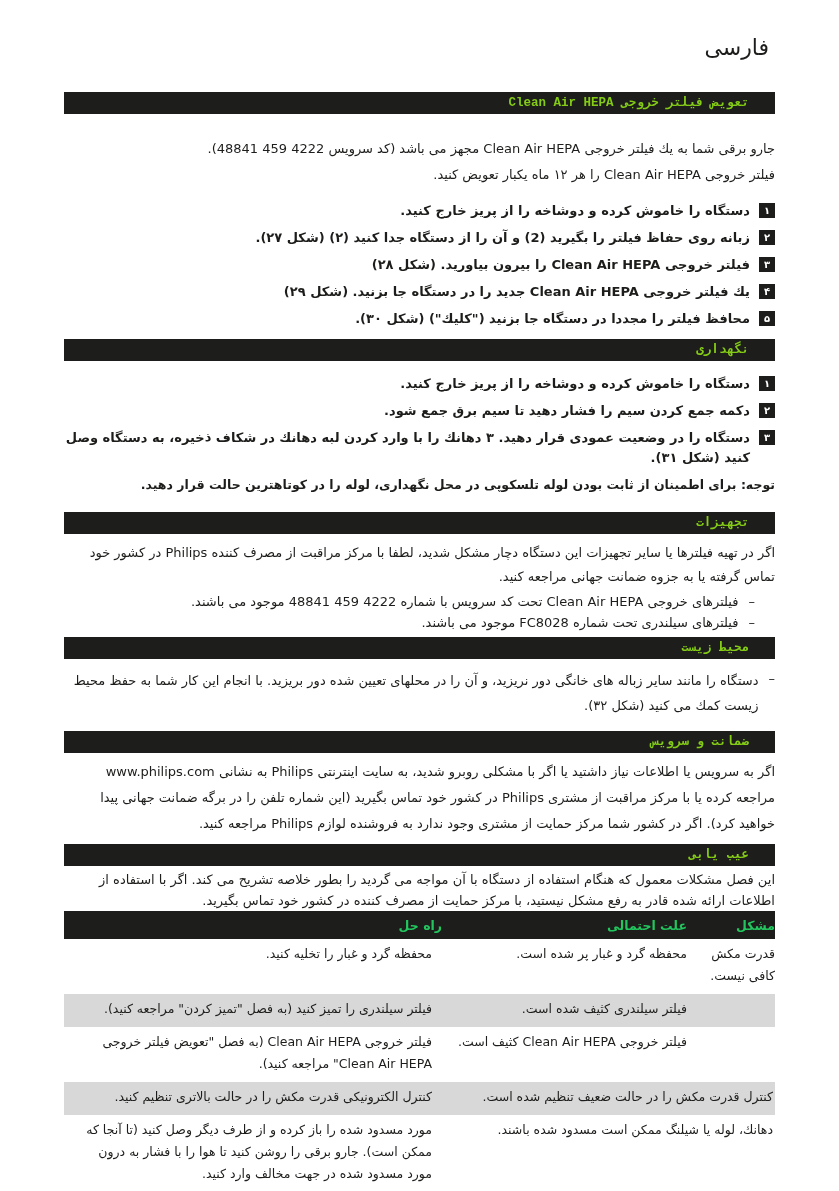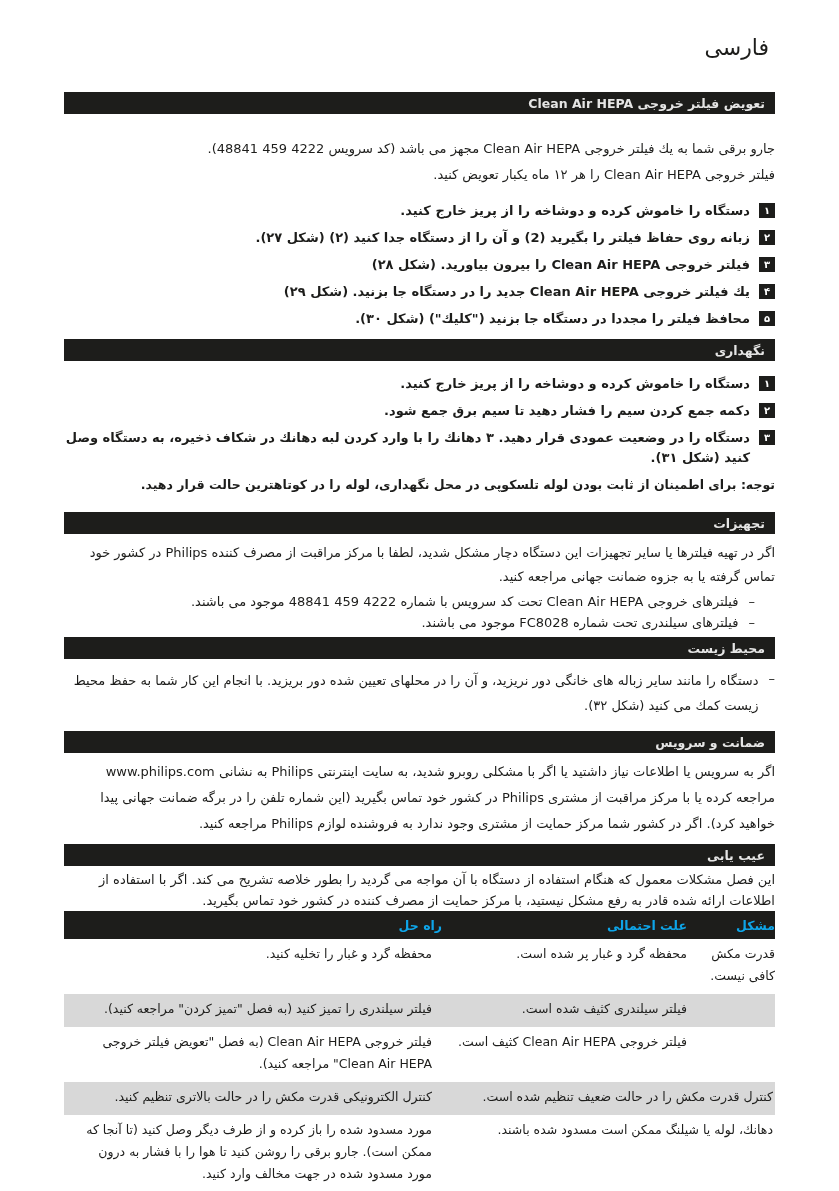--- a/index.html
+++ b/index.html
@@ -2,21 +2,21 @@
 <html lang="fa"><head>
 <meta charset="utf-8">
 <style>
   html,body{margin:0;padding:0;background:#ffffff;}
   body{font-family:"DejaVu Sans", sans-serif;color:#1d1d1b;}
   .page{position:relative;width:839px;height:1191px;background:#ffffff;overflow:hidden;}
   .content{margin:0 64px;width:711px;direction:rtl;text-align:right;}
 
   .lang{padding-top:33px;height:30px;font-size:22px;line-height:30px;padding-left:0;padding-right:6px;}
 
-  .bar{background:#1d1d1b;color:#e5e5e5;font-weight:bold;font-size:12.5px;height:22px;line-height:23px;padding-right:10px;box-sizing:border-box;}
+  .bar{background:#1d1d1b;color:#84cc16;font-weight:bold;font-size:12.5px;height:22px;line-height:23px;padding-right:26px;box-sizing:border-box;font-family:Liberation Mono, monospace;}
   .bar-replace{margin-top:29px;}
   .bar-maint{margin-top:10px;}
   .bar-acc{margin-top:17px;}
   .bar-env{margin-top:4px;}
   .bar-guar{margin-top:13px;}
   .bar-ts{margin-top:7px;}
 
   .para{font-size:13px;line-height:26px;margin:0;}
   .intro-replace{margin-top:22px;}
 
@@ -30,21 +30,21 @@
   .acc-intro{margin-top:7px;line-height:24px;}
   .acc-bullets{margin-top:2px;padding-right:20px;}
   .bullet{display:flex;font-size:13px;line-height:21px;}
   .bullet .dash{margin-left:10px;flex:0 0 auto;}
   .env-bullet{margin-top:9px;}
   .env-bullet .b-text{line-height:25px;}
   .guar-body{margin-top:6px;line-height:26px;}
   .ts-intro{margin-top:3px;line-height:21px;}
 
   table.ts-table{width:711px;table-layout:fixed;border-collapse:collapse;direction:rtl;margin-top:0;}
-  .ts-table thead th{background:#1d1d1b;color:#0ea5e9;font-size:12.5px;font-weight:bold;height:28px;vertical-align:middle;text-align:right;padding:0;}
+  .ts-table thead th{background:#1d1d1b;color:#22c55e;font-size:12.5px;font-weight:bold;height:28px;vertical-align:middle;text-align:right;padding:0;}
   th.col-problem{width:88px;padding-right:18px;}
   th.col-cause{width:245px;padding-right:34px;}
   th.col-solution{width:378px;padding-right:12px;}
   .ts-table td{vertical-align:top;font-size:12.5px;line-height:22px;padding:4px 0 7px;text-align:right;}
   td.cell-problem{padding-left:6px;}
   td.cell-cause{padding-left:12px;}
   td.cell-solution{padding-left:14px;padding-right:10px;margin-top:16px;}
   .ts-table tbody tr:nth-child(even){background:#d8d8d8;}
   .ts-table tbody tr:nth-child(4) .cause-text,
   .ts-table tbody tr:nth-child(5) .cause-text{margin-right:-86px;}

